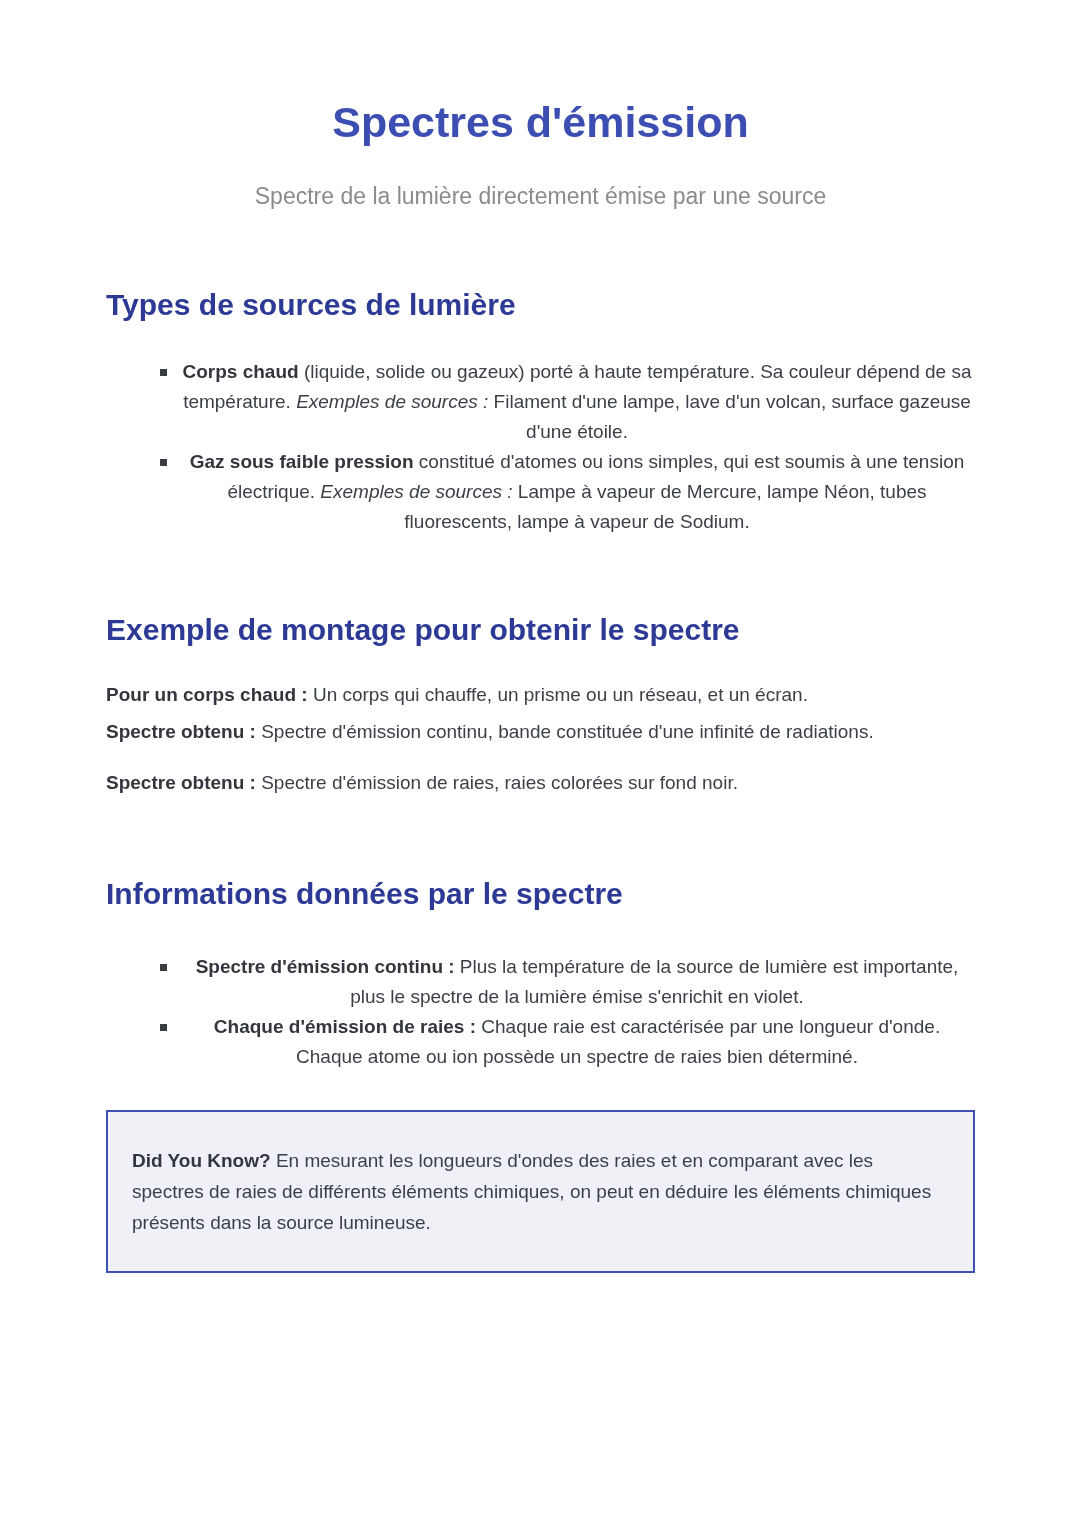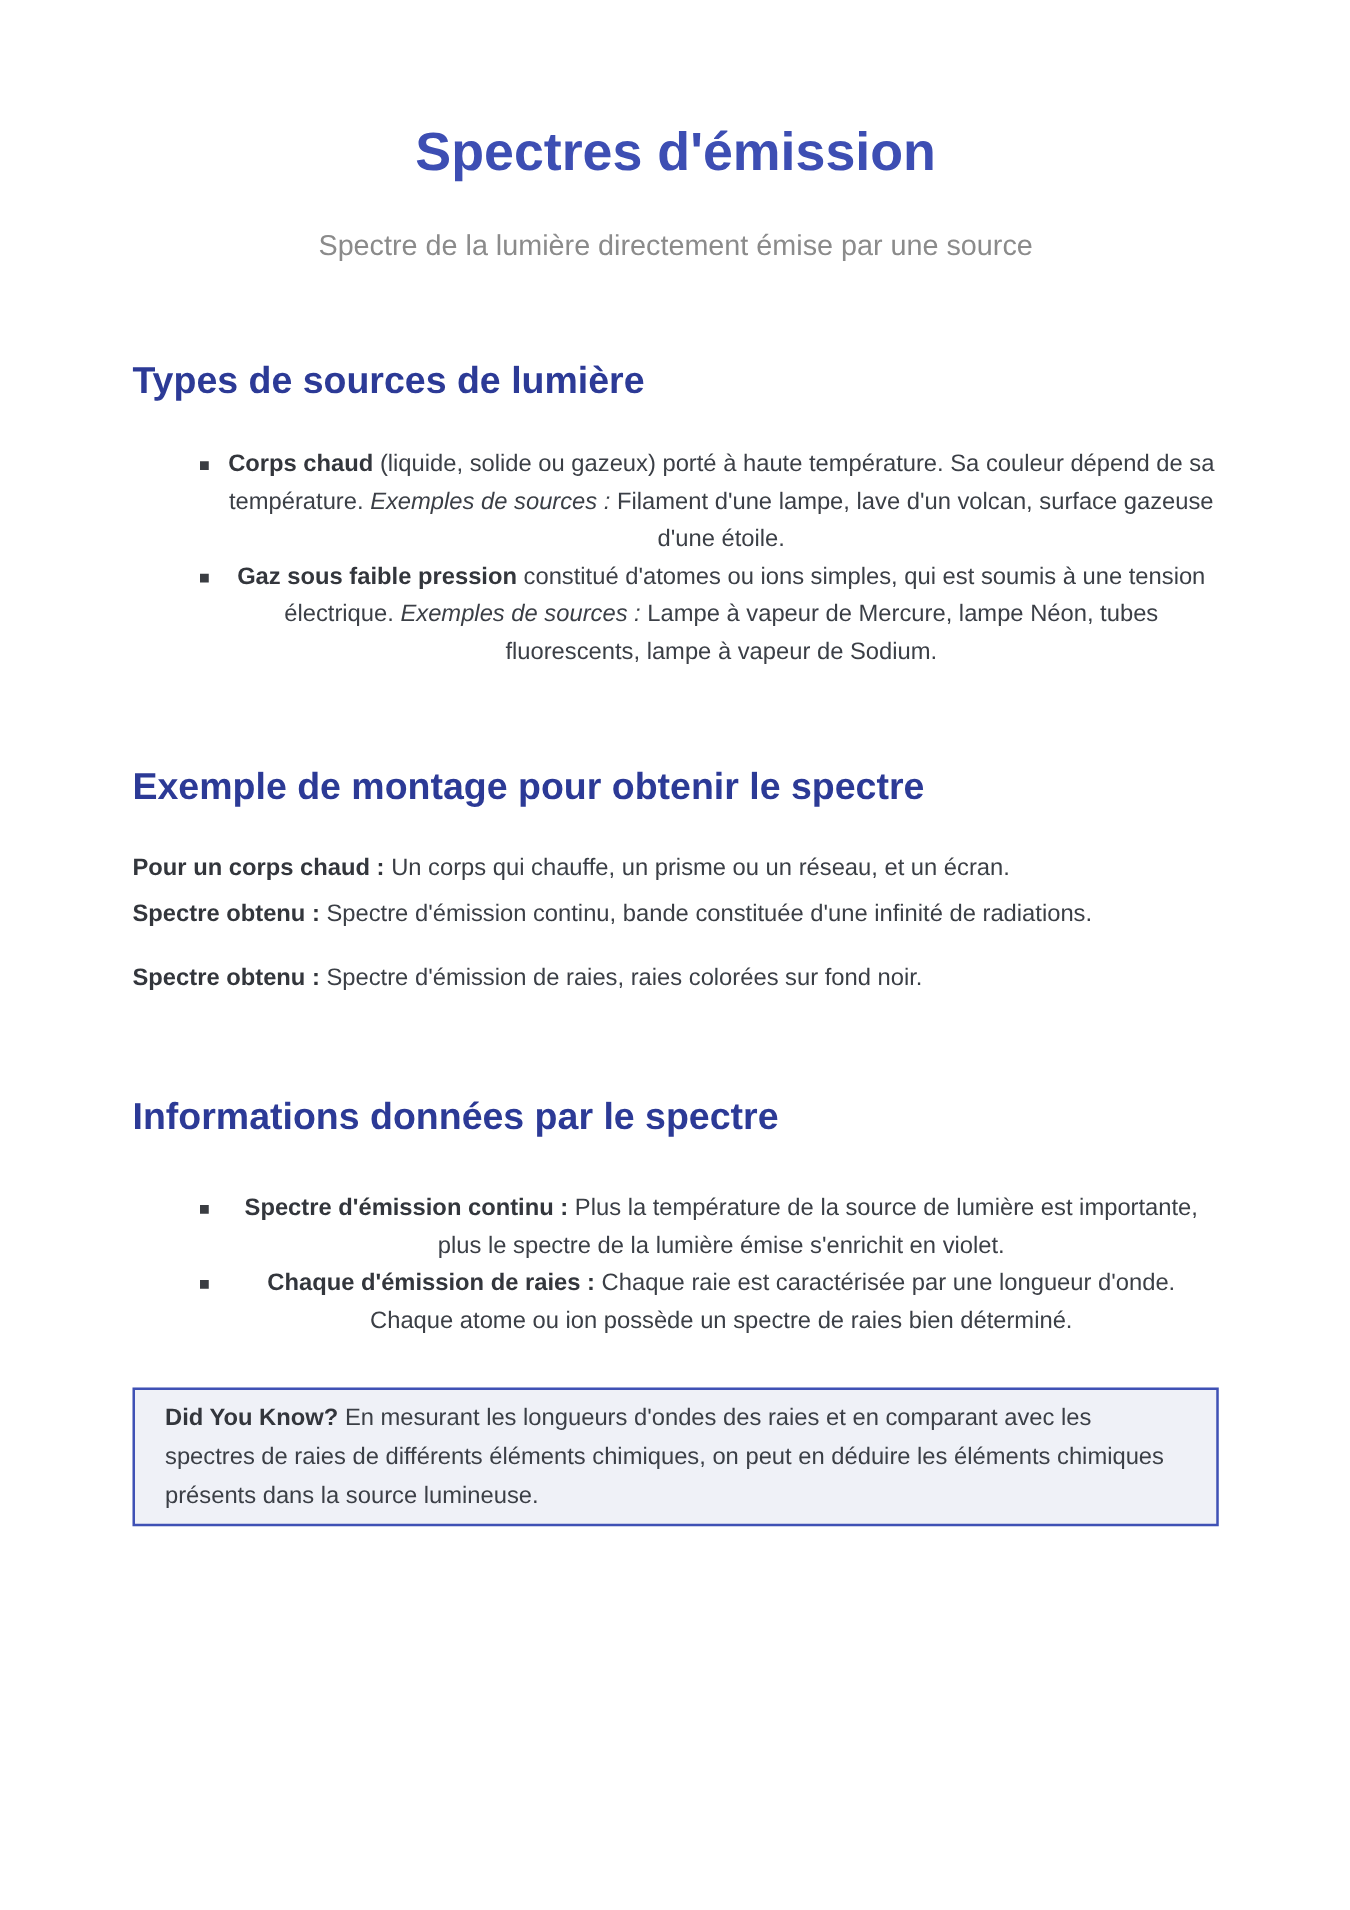--- a/index.html
+++ b/index.html
@@ -69,21 +69,21 @@
     font-size: 19px;
     line-height: 37px;
   }
   .mgroup + .mgroup { margin-top: 14px; }
   .mline { display: block; }
 
   aside.callout {
     margin-top: 38px;
     border: 2px solid #3f51b5;
     background: #eff1f7;
-    padding: 7px 24px;
+    padding: 33px 24px;
     font-size: 19px;
     line-height: 31px;
   }
 </style>
 </head>
 <body>
 
 <div class="page">
 
   <header>

